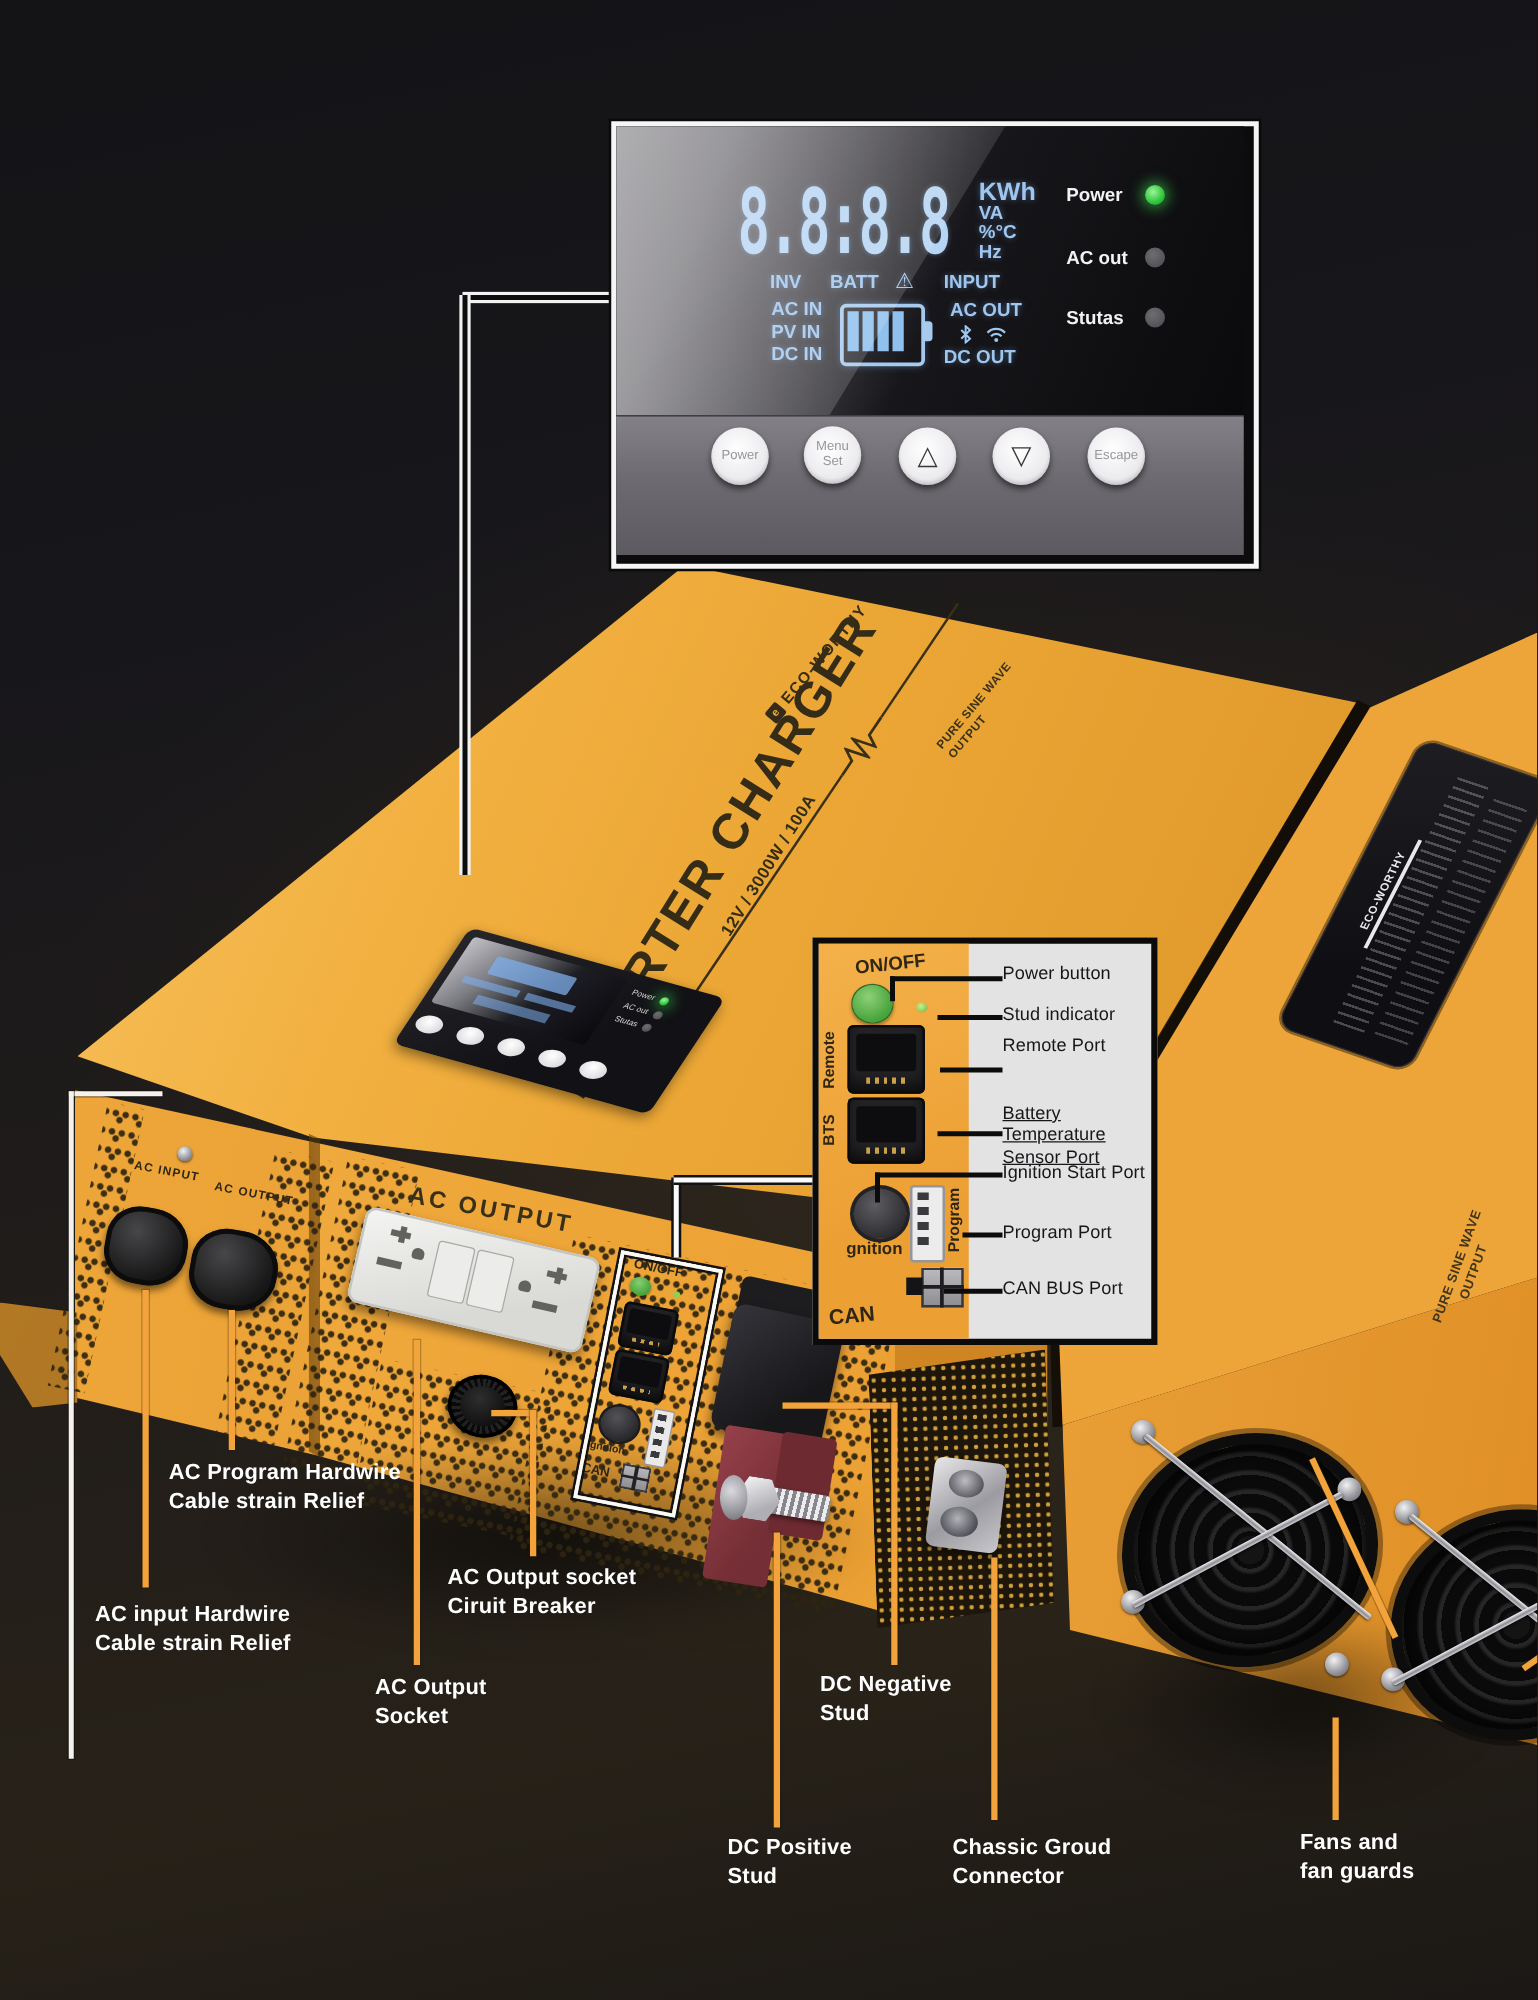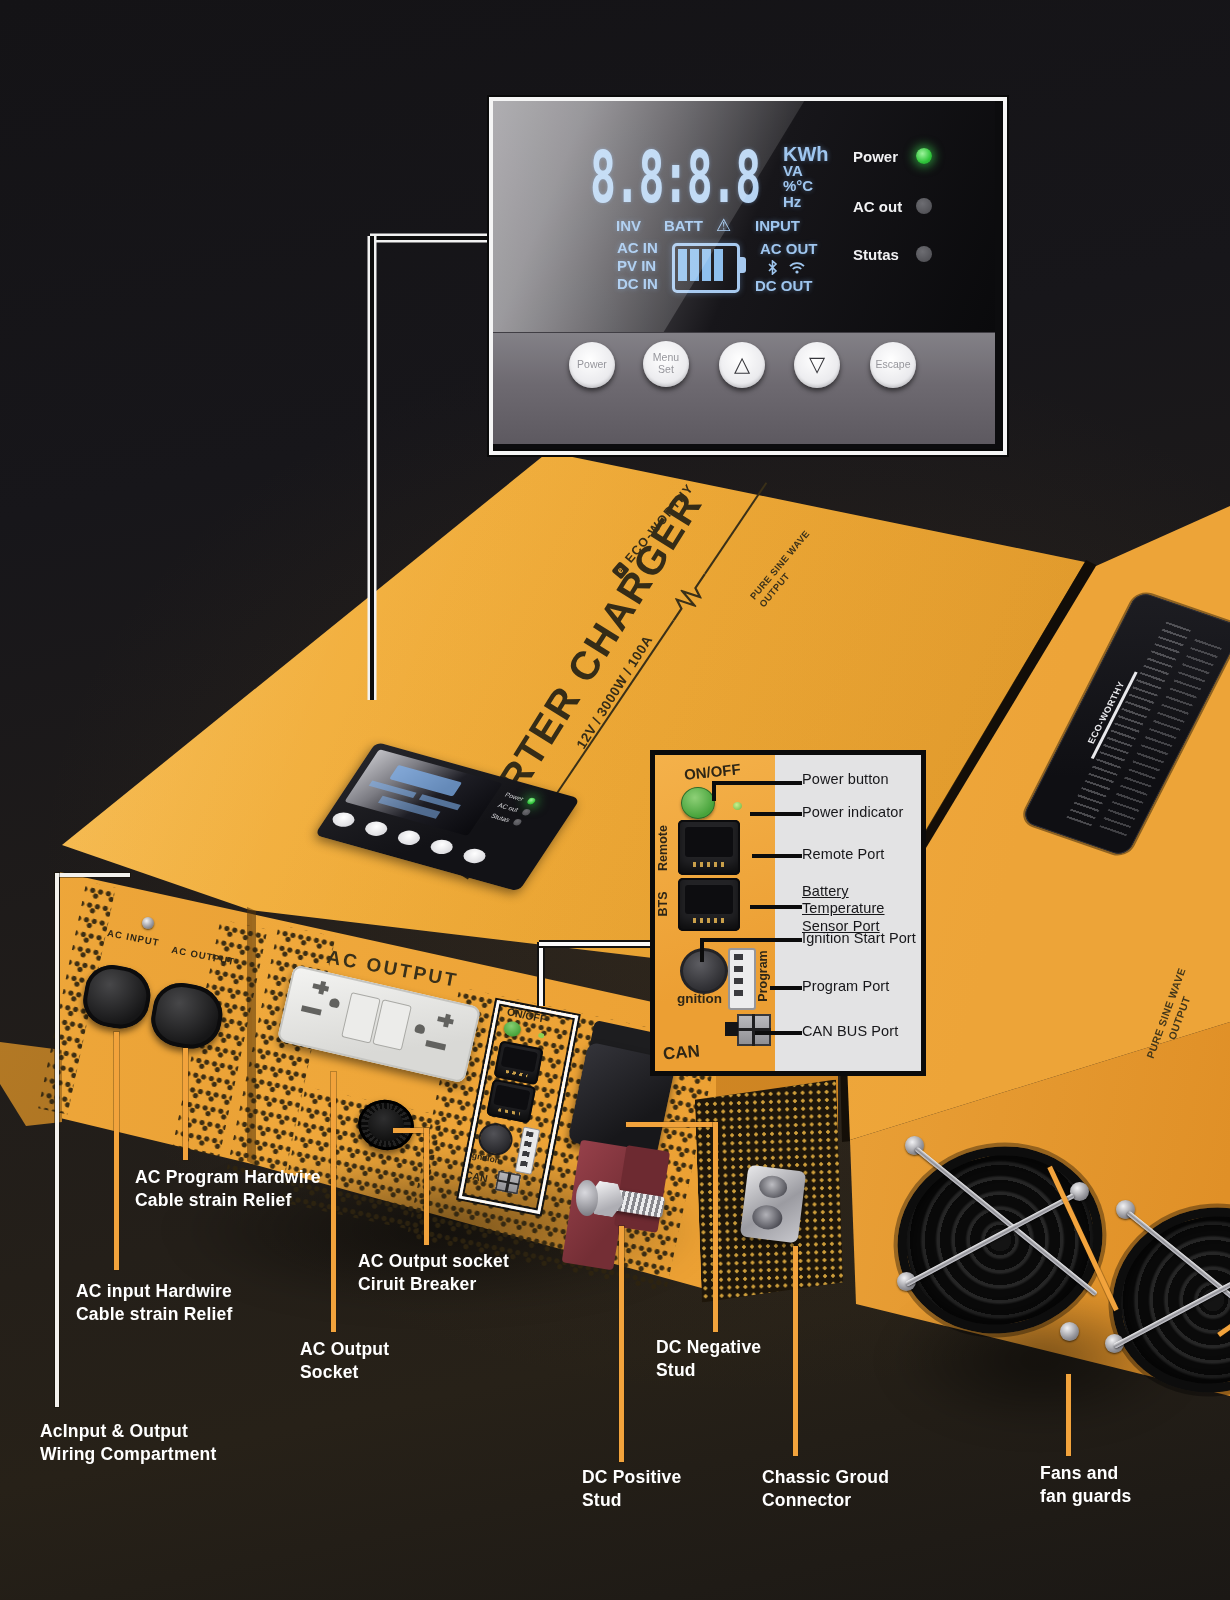--- a/index.html
+++ b/index.html
@@ -338,35 +338,33 @@
     <div class="pl-v" style="left:57px;top:26px;height:20px;"></div>
     <div class="pl-h" style="left:95px;top:57px;width:52px;"></div>
     <div class="pl-h" style="left:97px;top:99px;width:50px;"></div>
     <div class="pl-h" style="left:95px;top:150px;width:52px;"></div>
     <div class="pl-h" style="left:45px;top:183px;width:102px;"></div>
     <div class="pl-v" style="left:45px;top:183px;height:24px;"></div>
     <div class="pl-h" style="left:115px;top:231px;width:32px;"></div>
     <div class="pl-h" style="left:100px;top:276px;width:47px;"></div>
 
     <div class="pi-label" style="top:16px;">Power button</div>
-    <div class="pi-label" style="top:49px;">Power indicator</div>
-    <div class="pi-label" style="top:91px;">Remote Port</div>
+    <div class="pi-label" style="top:49px;">Stud indicator</div>
+    <div class="pi-label" style="top:74px;">Remote Port</div>
     <div class="pi-label" style="top:128px;text-decoration:underline;">Battery Temperature
 Sensor Port</div>
     <div class="pi-label" style="top:175px;">Ignition Start Port</div>
     <div class="pi-label" style="top:223px;">Program Port</div>
     <div class="pi-label" style="top:268px;">CAN BUS Port</div>
   </div>
 
   <div class="cl" style="left:135px;top:1166px;">AC Program Hardwire
 Cable strain Relief</div>
   <div class="cl" style="left:76px;top:1280px;">AC input Hardwire
 Cable strain Relief</div>
-  <div class="cl" style="left:40px;top:1420px;">AcInput &amp; Output
-Wiring Compartment</div>
   <div class="cl" style="left:300px;top:1338px;">AC Output
 Socket</div>
   <div class="cl" style="left:358px;top:1250px;">AC Output socket
 Ciruit Breaker</div>
   <div class="cl" style="left:656px;top:1336px;">DC Negative
 Stud</div>
   <div class="cl" style="left:582px;top:1466px;">DC Positive
 Stud</div>
   <div class="cl" style="left:762px;top:1466px;">Chassic Groud
 Connector</div>

